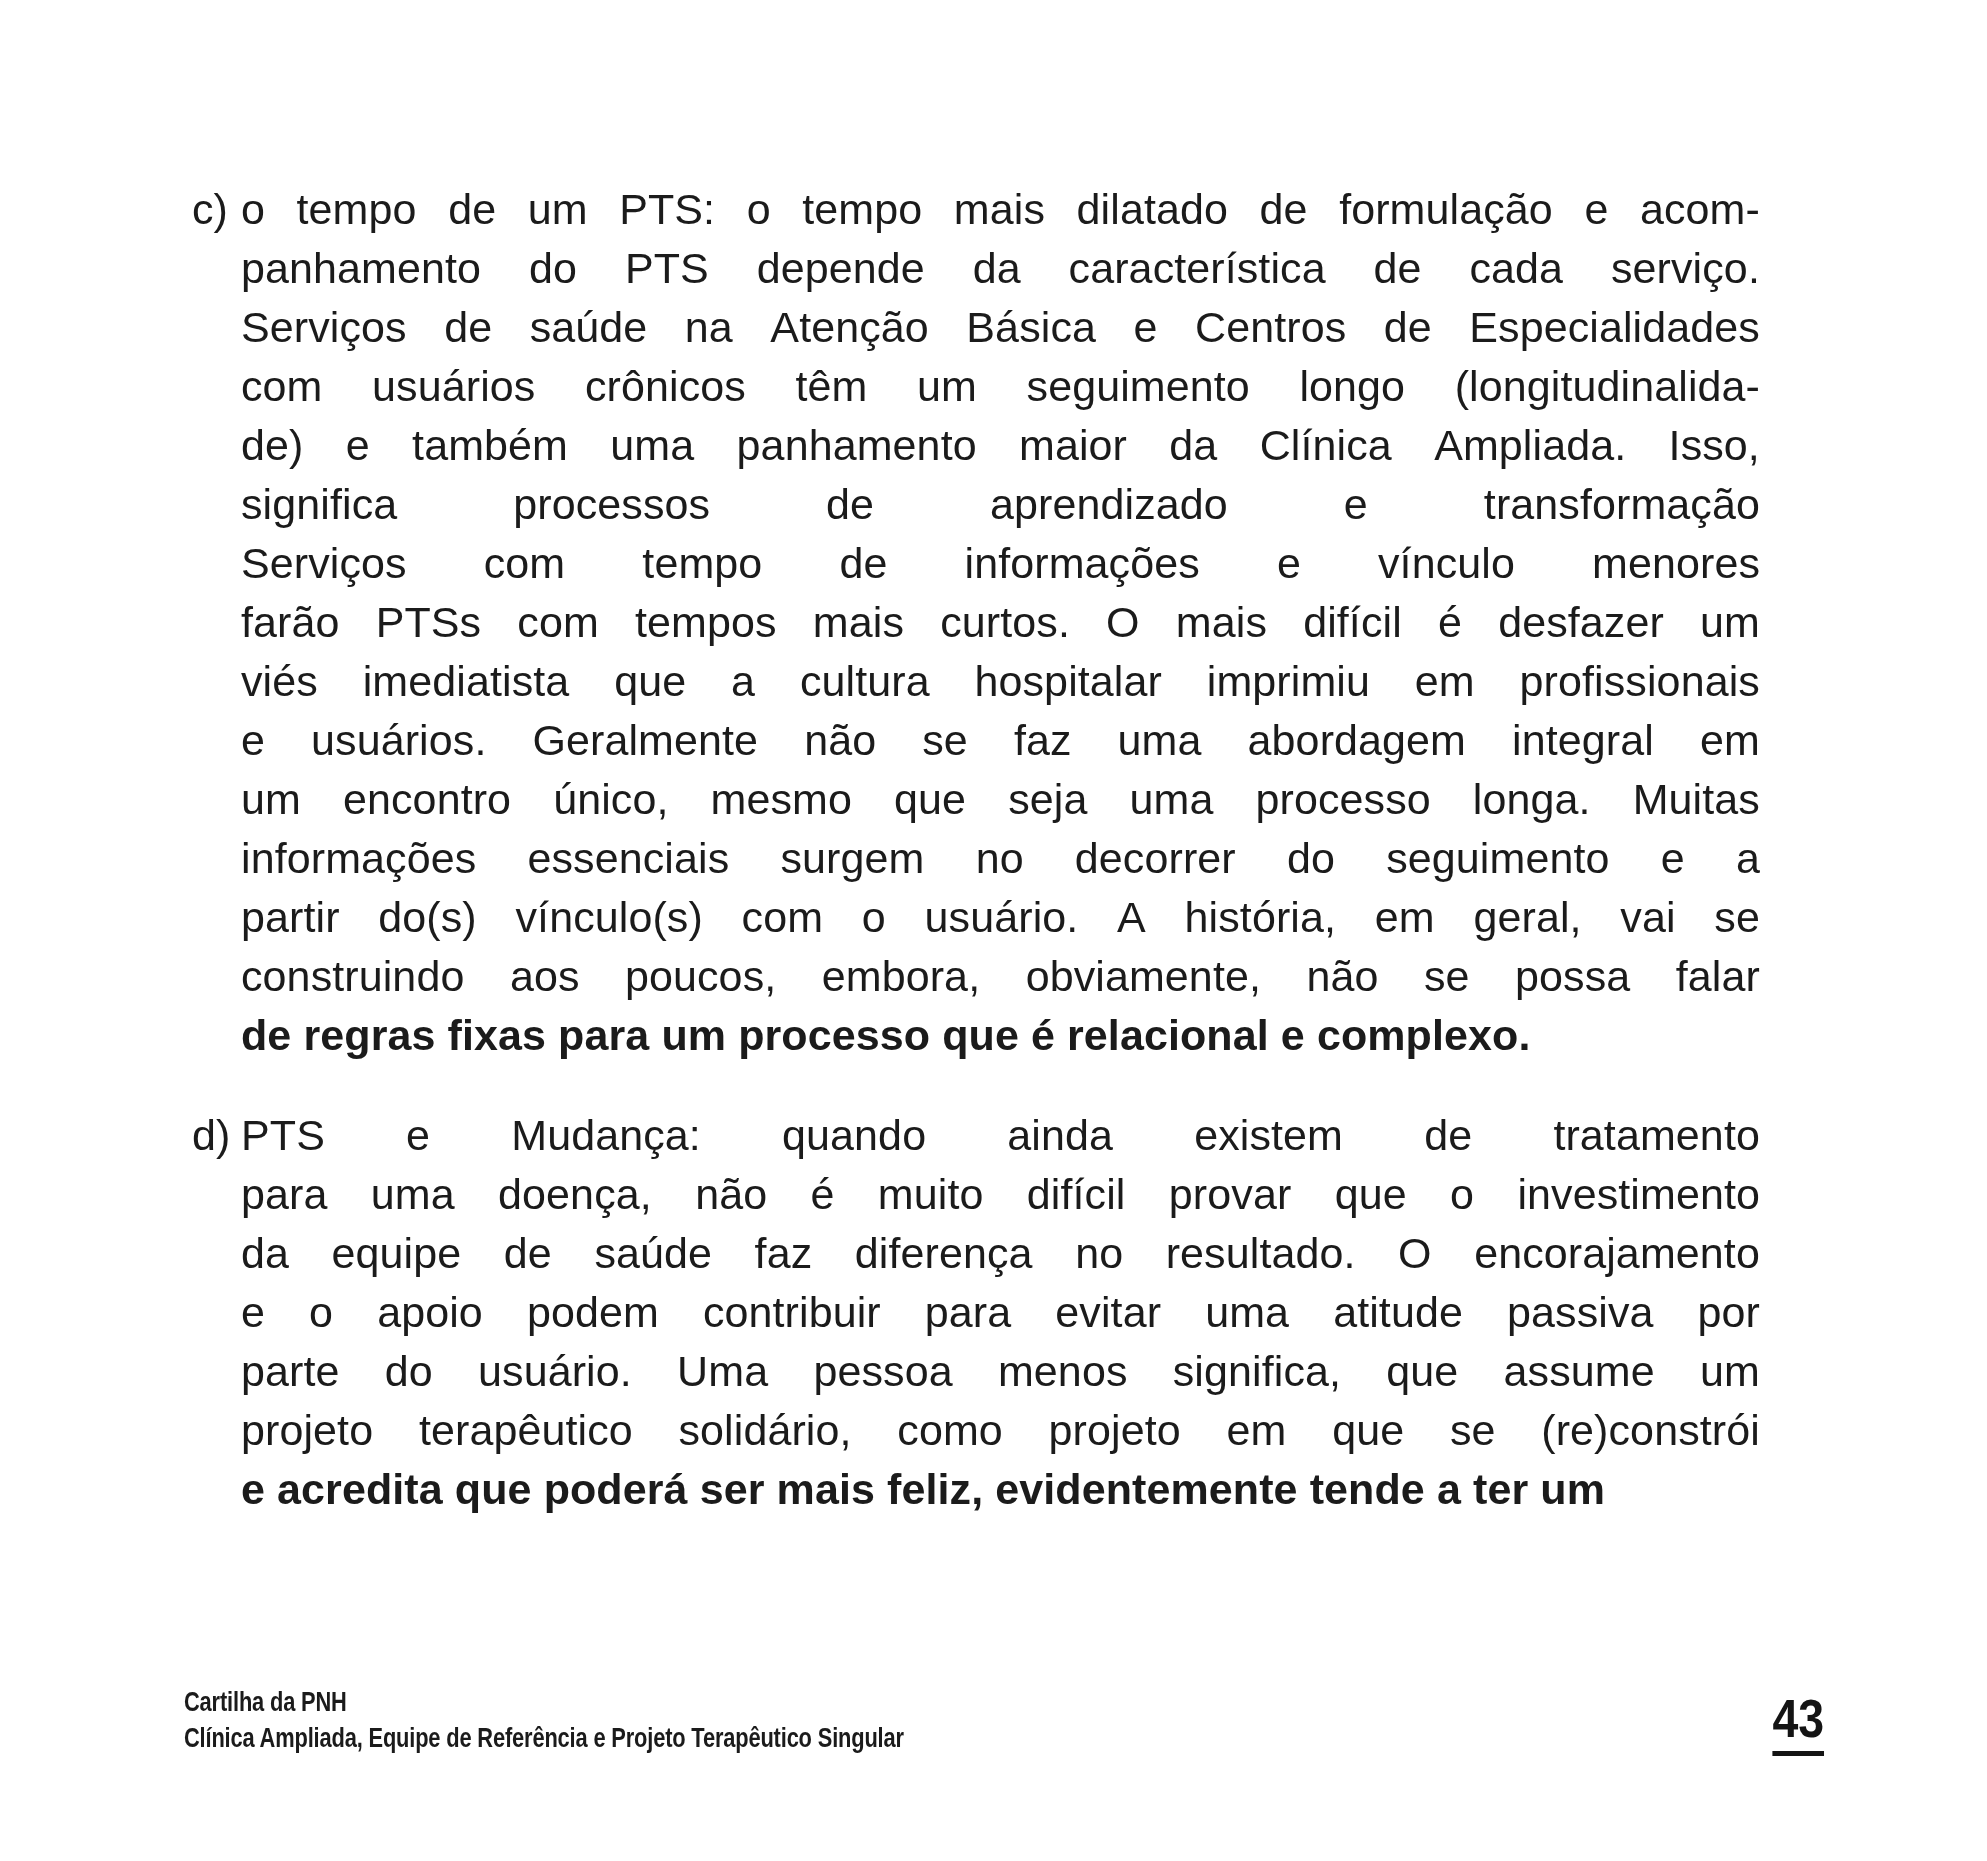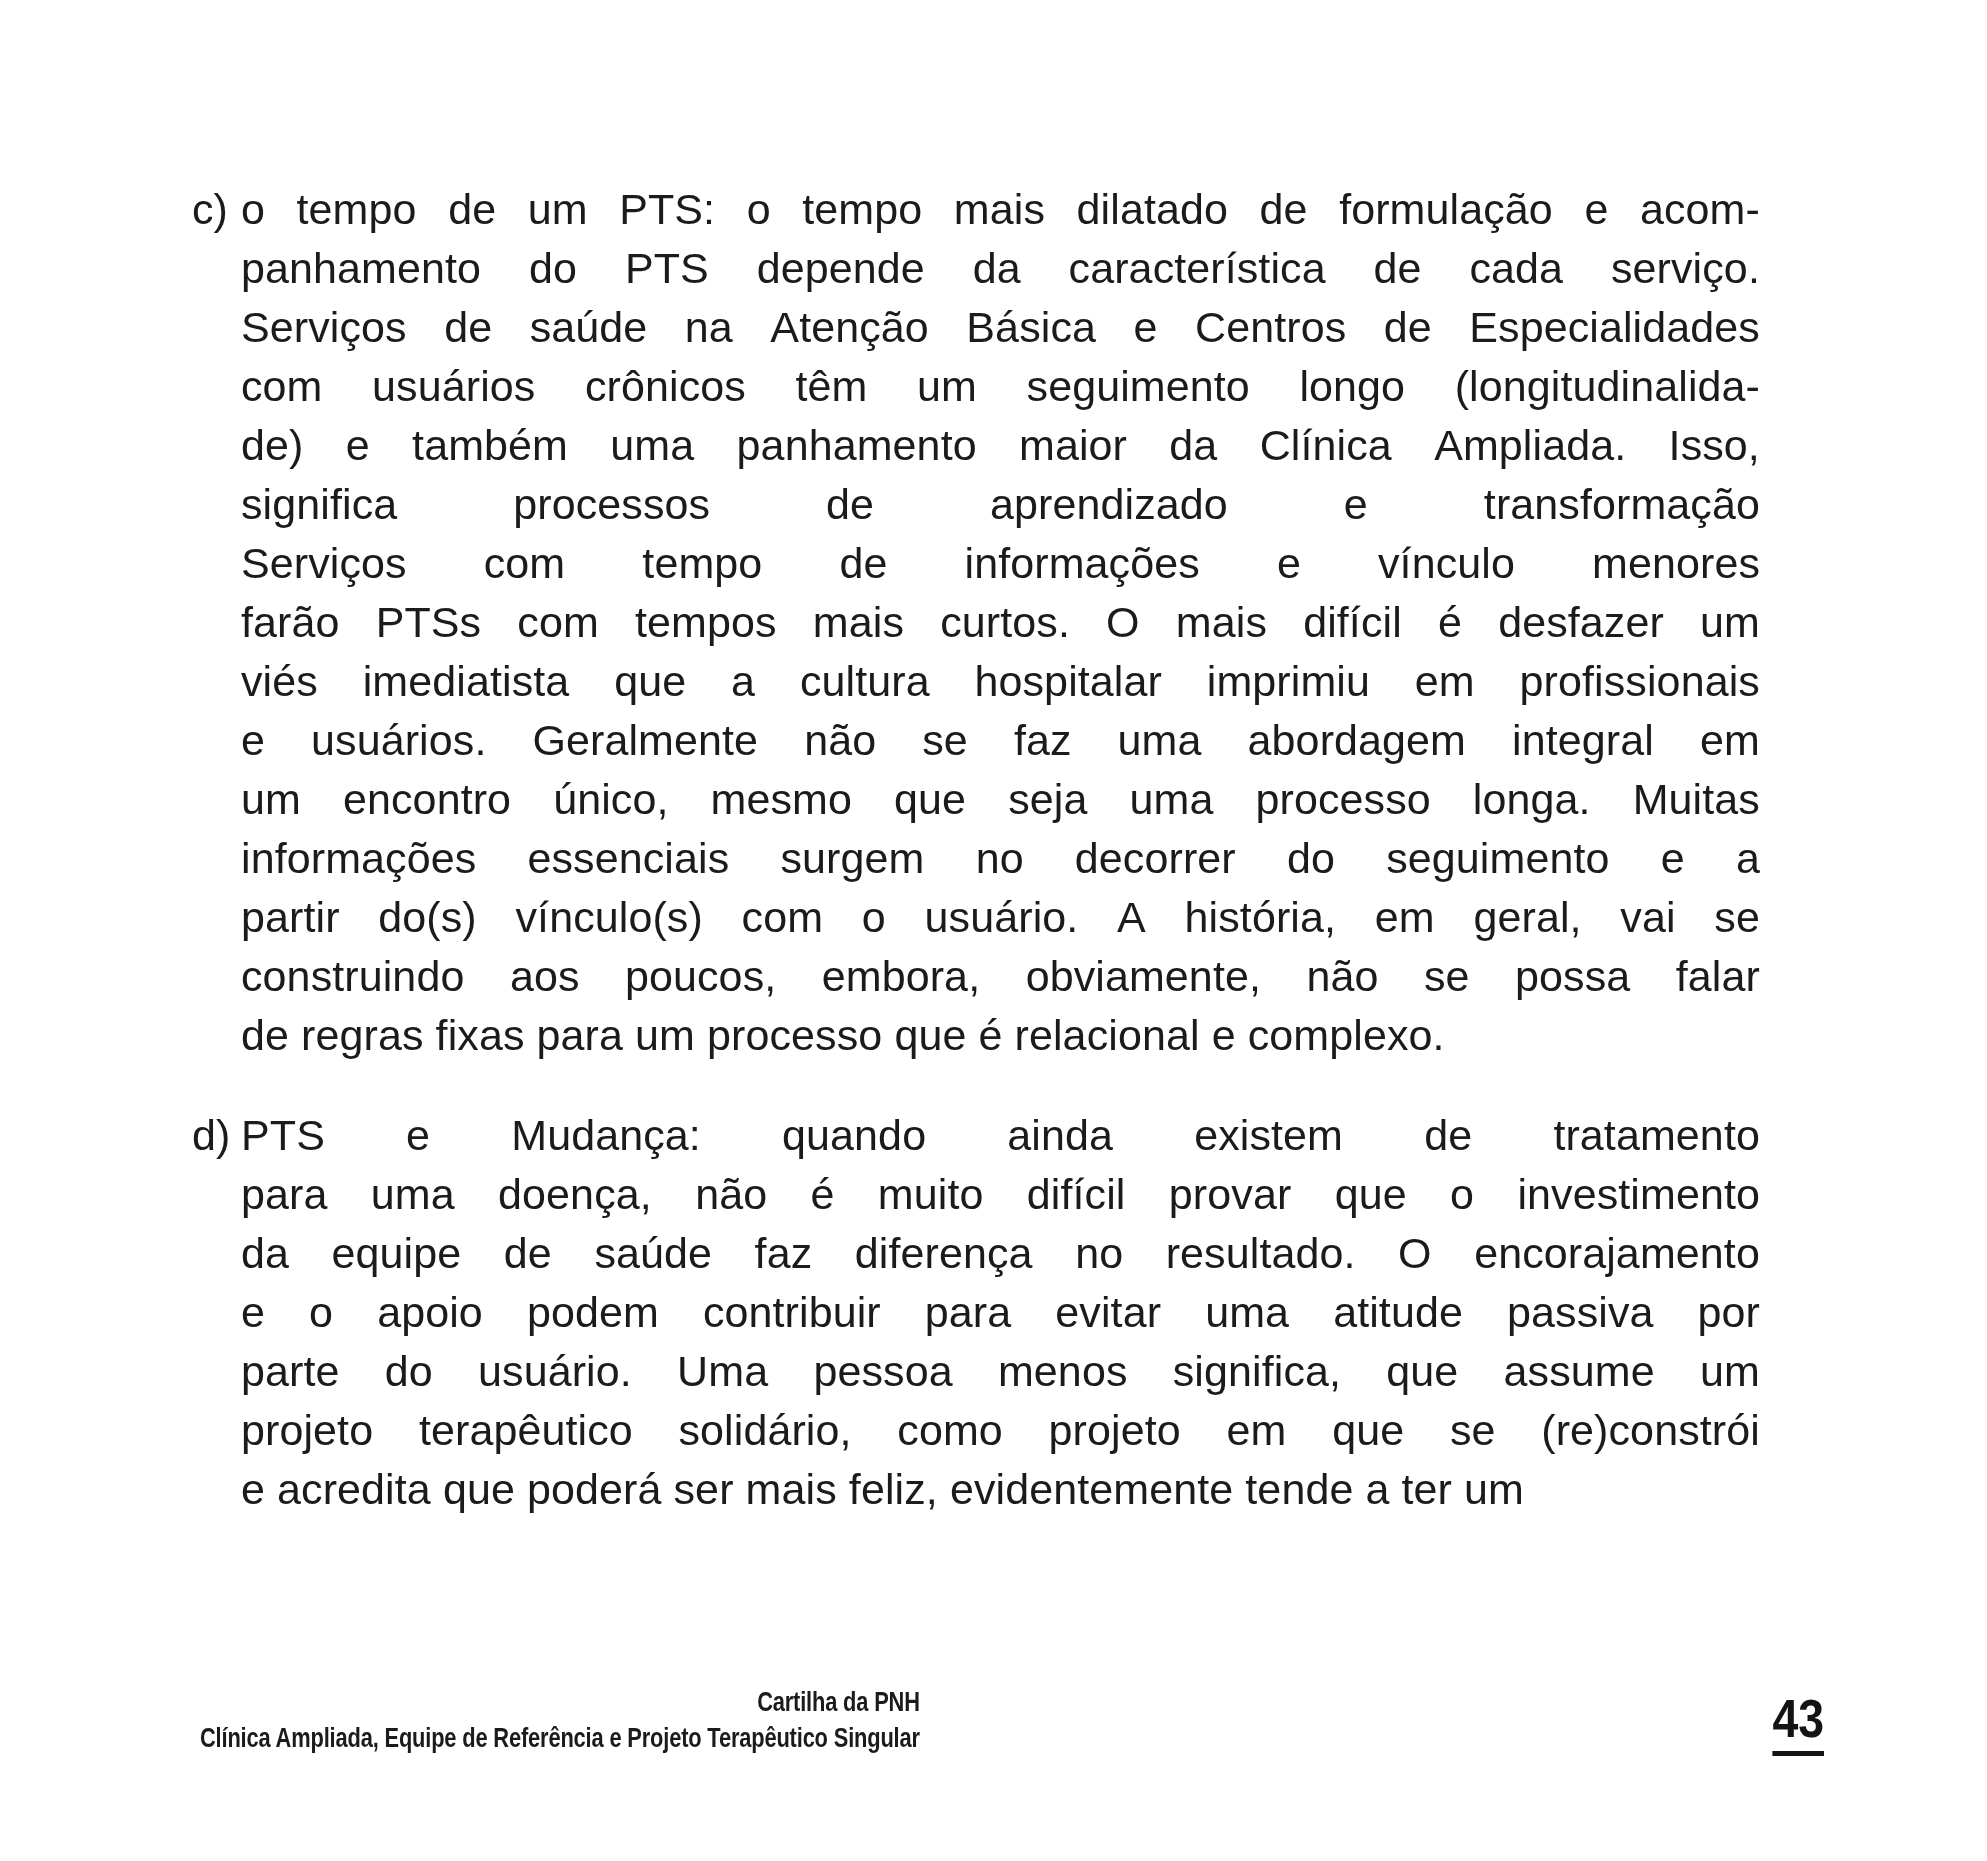--- a/index.html
+++ b/index.html
@@ -63,35 +63,35 @@
   .ln {
     display: flex;
     justify-content: space-between;
     white-space: nowrap;
     font-size: 43px;
     line-height: 59px;
   }
   .ln.last {
     display: block;
     white-space: nowrap;
+    font-weight: bold;
   }
   .ln > span {
     display: inline-block;
   }
 
   
   .footer {
     position: absolute;
-    left: 200px;
+    left: 184px;
     right: 163px;
     bottom: 105px;
     display: flex;
     align-items: flex-end;
     justify-content: space-between;
-    text-align: right;
   }
 
   .footer-text {
     font-family: "Liberation Sans Narrow", "Liberation Sans", sans-serif;
     font-weight: 700;
     font-size: 28px;
     line-height: 36px;
     letter-spacing: -0.2px;
     color: #1b1b1b;
     transform: scaleX(0.78);

